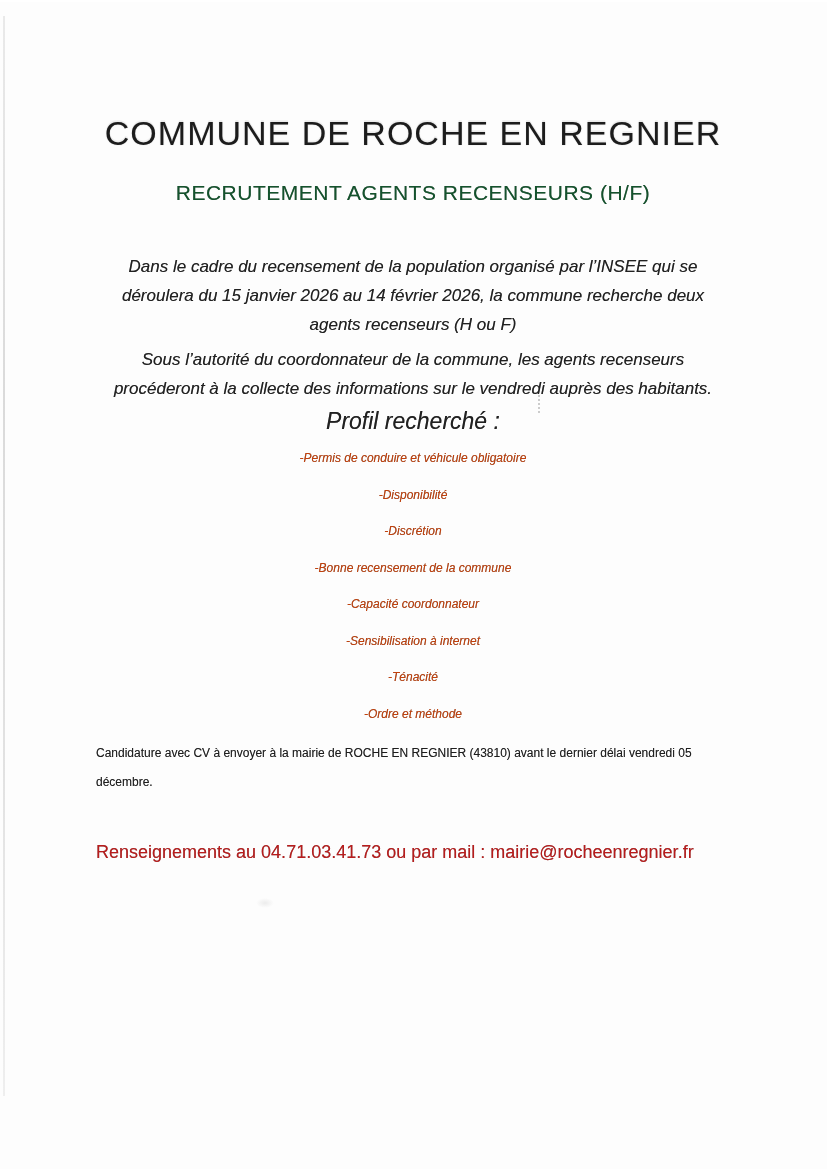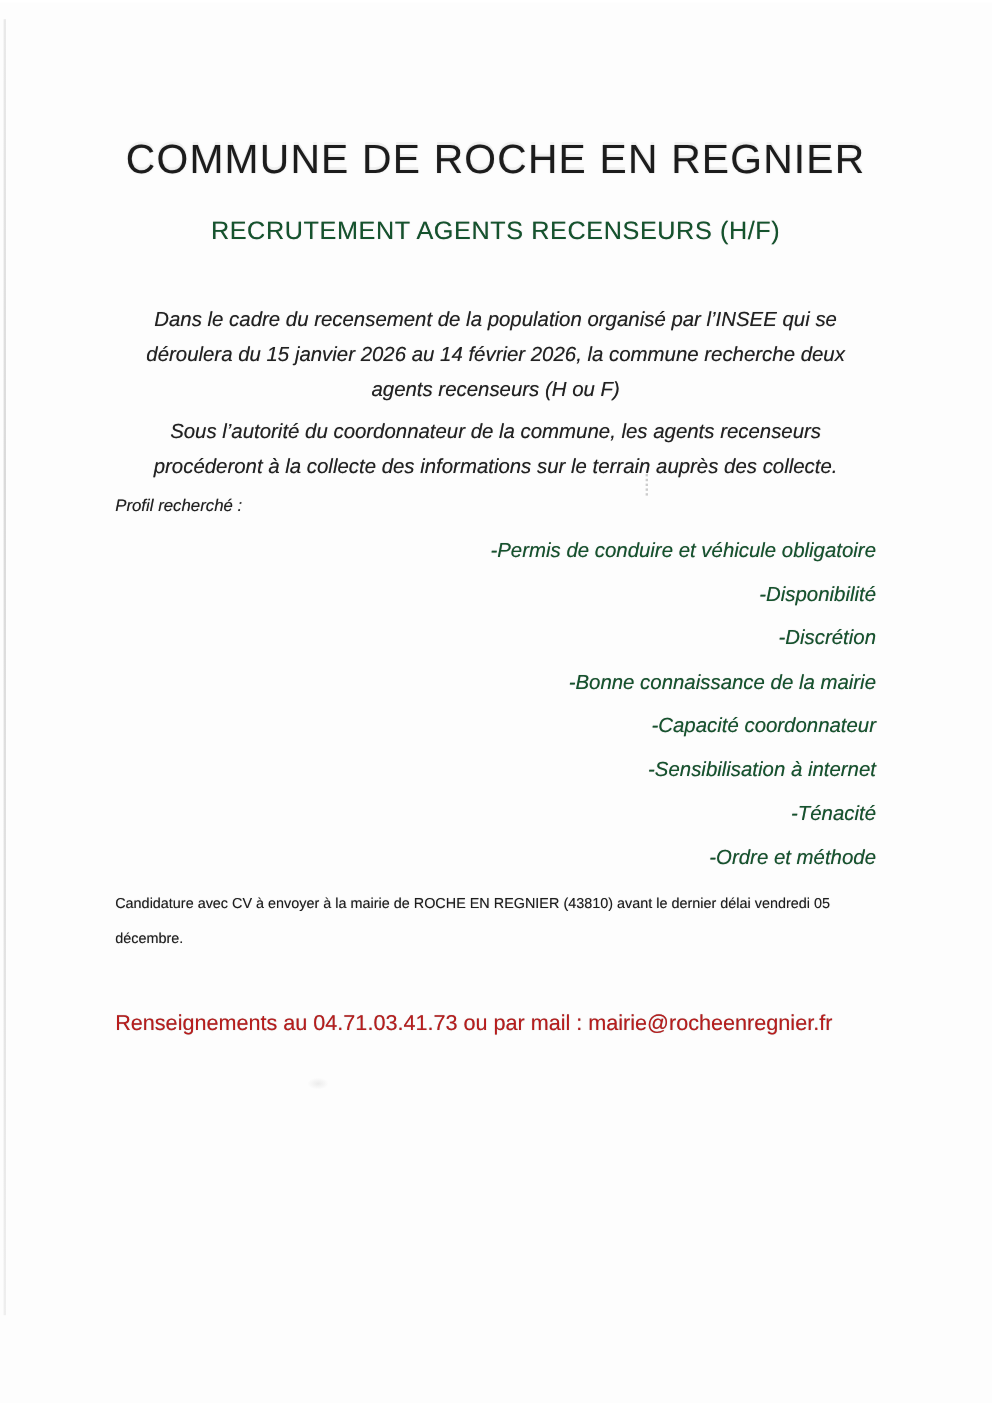--- a/index.html
+++ b/index.html
@@ -84,36 +84,36 @@
   .intro-para.first {
     margin-top: 46px;
     font-style: italic;
   }
   .intro-para.second {
     margin-top: 6px;
   }
   .profile-label {
     margin-top: 7px;
     font-style: italic;
-    font-size: 14px;
+    font-size: 23px;
     line-height: 23px;
-    text-align: left;
+    text-align: center;
     color: #212121;
     text-shadow: 0 0 0.6px rgba(40,40,40,0.55);
   }
   .profile-list {
     margin-top: 14px;
   }
   .profile-item {
     font-style: italic;
-    font-size: 17px;
+    font-size: 12px;
     line-height: 23px;
     margin-bottom: 13.5px;
-    text-align: right;
-    color: #14532d;
+    text-align: center;
+    color: #c2410c;
     text-shadow: 0 0 0.6px rgba(40,40,40,0.55);
   }
   .application-para {
     margin: 0;
     margin-top: 12px;
     font-size: 12px;
     line-height: 28.5px;
     text-align: left;
     max-width: 640px;
     color: #1e1e1e;
@@ -137,29 +137,29 @@
   <div class="scan-mark-dotted"></div>
   <div class="scan-smudge"></div>
 
   <div class="content">
     <h1 class="doc-title">COMMUNE DE ROCHE EN REGNIER</h1>
 
     <h2 class="doc-subtitle">RECRUTEMENT AGENTS RECENSEURS (H/F)</h2>
 
     <p class="intro-para first">Dans le cadre du recensement de la population organisé par l’INSEE qui se déroulera du 15 janvier 2026 au 14 février 2026, la commune recherche deux agents recenseurs (H ou F)</p>
 
-    <p class="intro-para second">Sous l’autorité du coordonnateur de la commune, les agents recenseurs procéderont à la collecte des informations sur le terrain auprès des collecte.</p>
+    <p class="intro-para second">Sous l’autorité du coordonnateur de la commune, les agents recenseurs procéderont à la collecte des informations sur le vendredi auprès des habitants.</p>
 
     <div class="profile-label">Profil recherché :</div>
 
     <div class="profile-list">
       <div class="profile-item">-Permis de conduire et véhicule obligatoire</div>
       <div class="profile-item">-Disponibilité</div>
       <div class="profile-item">-Discrétion</div>
-      <div class="profile-item">-Bonne connaissance de la mairie</div>
+      <div class="profile-item">-Bonne recensement de la commune</div>
       <div class="profile-item">-Capacité coordonnateur</div>
       <div class="profile-item">-Sensibilisation à internet</div>
       <div class="profile-item">-Ténacité</div>
       <div class="profile-item">-Ordre et méthode</div>
     </div>
 
     <p class="application-para">Candidature avec CV à envoyer à la mairie de ROCHE EN REGNIER (43810) avant le dernier délai vendredi 05 décembre.</p>
 
     <p class="contact-line">Renseignements au 04.71.03.41.73 ou par mail : mairie@rocheenregnier.fr</p>
   </div>

